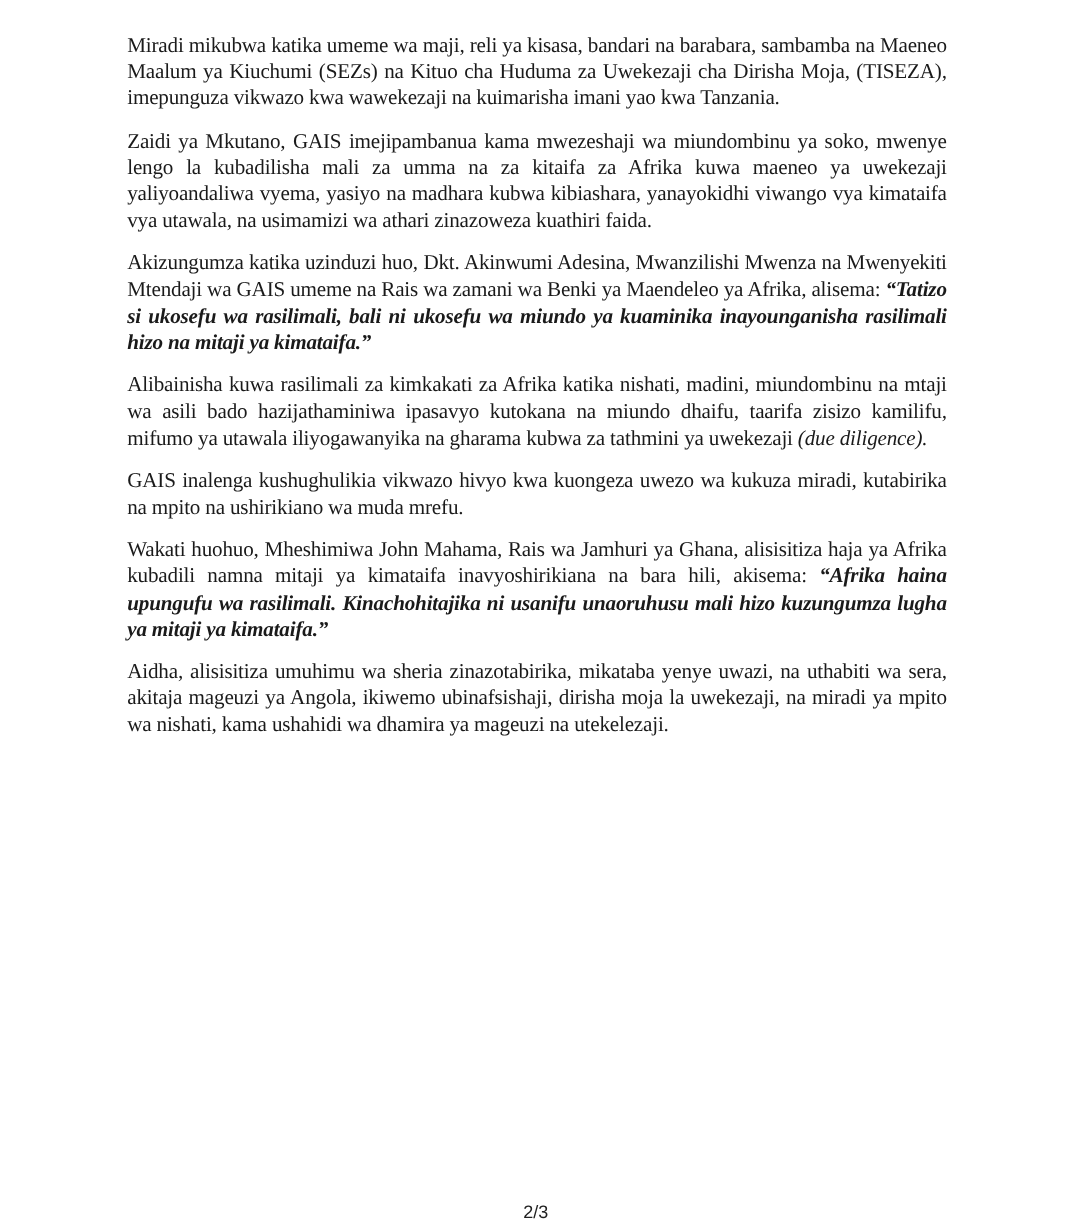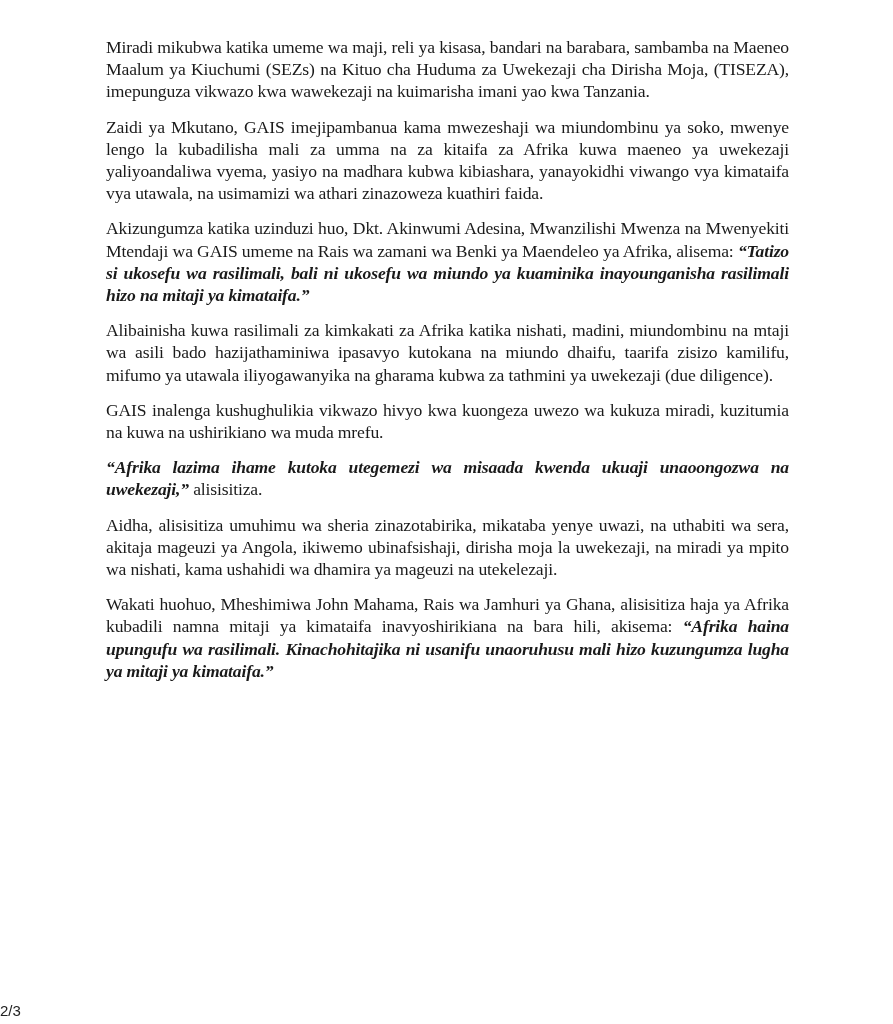--- a/index.html
+++ b/index.html
@@ -11,41 +11,43 @@
       width: 893px;
       height: 1024px;
       position: relative;
       overflow: hidden;
       font-family: "Liberation Serif", "DejaVu Serif", serif;
       color: #1a1a1a;
     }
     .page {
       position: absolute;
       left: 106px;
-      top: 36px;
+      top: 26px;
       width: 683px;
     }
     .para {
       margin: 0 0 13px 0;
       font-size: 17.6px;
       line-height: 22.2px;
       text-align: justify;
       letter-spacing: -0.15px;
     }
     .quote {
       font-style: italic;
       font-weight: bold;
     }
     .em {
+      font-style: italic;
     }
     .page-number {
       position: absolute;
       left: 0;
       width: 893px;
       top: 1002px;
+      text-align: center;
       font-family: "Liberation Sans", "DejaVu Sans", sans-serif;
       font-size: 15px;
       color: #222;
     }
   </style>
 </head>
 <body>
 
 <div class="page">
 
@@ -60,32 +62,29 @@
 
   <p class="para">
     <span>Akizungumza katika uzinduzi huo, Dkt. Akinwumi Adesina, Mwanzilishi Mwenza na Mwenyekiti Mtendaji wa GAIS umeme na Rais wa zamani wa Benki ya Maendeleo ya Afrika, alisema: </span><span class="quote">“Tatizo si ukosefu wa rasilimali, bali ni ukosefu wa miundo ya kuaminika inayounganisha rasilimali hizo na mitaji ya kimataifa.”</span>
   </p>
 
   <p class="para">
     <span>Alibainisha kuwa rasilimali za kimkakati za Afrika katika nishati, madini, miundombinu na mtaji wa asili bado hazijathaminiwa ipasavyo kutokana na miundo dhaifu, taarifa zisizo kamilifu, mifumo ya utawala iliyogawanyika na gharama kubwa za tathmini ya uwekezaji </span><span class="em">(due diligence).</span>
   </p>
 
   <p class="para">
-    <span>GAIS inalenga kushughulikia vikwazo hivyo kwa kuongeza uwezo wa kukuza miradi, kuzitumia na kuwa na ushirikiano wa muda mrefu.</span>
-  </p>
-
-  <p class="para">
-    <span class="quote">“Afrika lazima ihame kutoka utegemezi wa misaada kwenda ukuaji unaoongozwa na uwekezaji,”</span><span> alisisitiza.</span>
+    <span>GAIS inalenga kushughulikia vikwazo hivyo kwa kuongeza uwezo wa kukuza miradi, kutabirika na mpito na ushirikiano wa muda mrefu.</span>
   </p>
 
 
 
+
   <p class="para">
-    <span>Aidha, alisisitiza umuhimu wa sheria zinazotabirika, mikataba yenye uwazi, na uthabiti wa sera, akitaja mageuzi ya Angola, ikiwemo ubinafsishaji, dirisha moja la uwekezaji, na miradi ya mpito wa nishati, kama ushahidi wa dhamira ya mageuzi na utekelezaji.</span>
+    <span>Wakati huohuo, Mheshimiwa John Mahama, Rais wa Jamhuri ya Ghana, alisisitiza haja ya Afrika kubadili namna mitaji ya kimataifa inavyoshirikiana na bara hili, akisema: </span><span class="quote">“Afrika haina upungufu wa rasilimali. Kinachohitajika ni usanifu unaoruhusu mali hizo kuzungumza lugha ya mitaji ya kimataifa.”</span>
   </p>
 
   <p class="para">
-    <span>Wakati huohuo, Mheshimiwa John Mahama, Rais wa Jamhuri ya Ghana, alisisitiza haja ya Afrika kubadili namna mitaji ya kimataifa inavyoshirikiana na bara hili, akisema: </span><span class="quote">“Afrika haina upungufu wa rasilimali. Kinachohitajika ni usanifu unaoruhusu mali hizo kuzungumza lugha ya mitaji ya kimataifa.”</span>
+    <span>Aidha, alisisitiza umuhimu wa sheria zinazotabirika, mikataba yenye uwazi, na uthabiti wa sera, akitaja mageuzi ya Angola, ikiwemo ubinafsishaji, dirisha moja la uwekezaji, na miradi ya mpito wa nishati, kama ushahidi wa dhamira ya mageuzi na utekelezaji.</span>
   </p>
 
 </div>
 
 <div class="page-number">2/3</div>
 
 </body></html>

